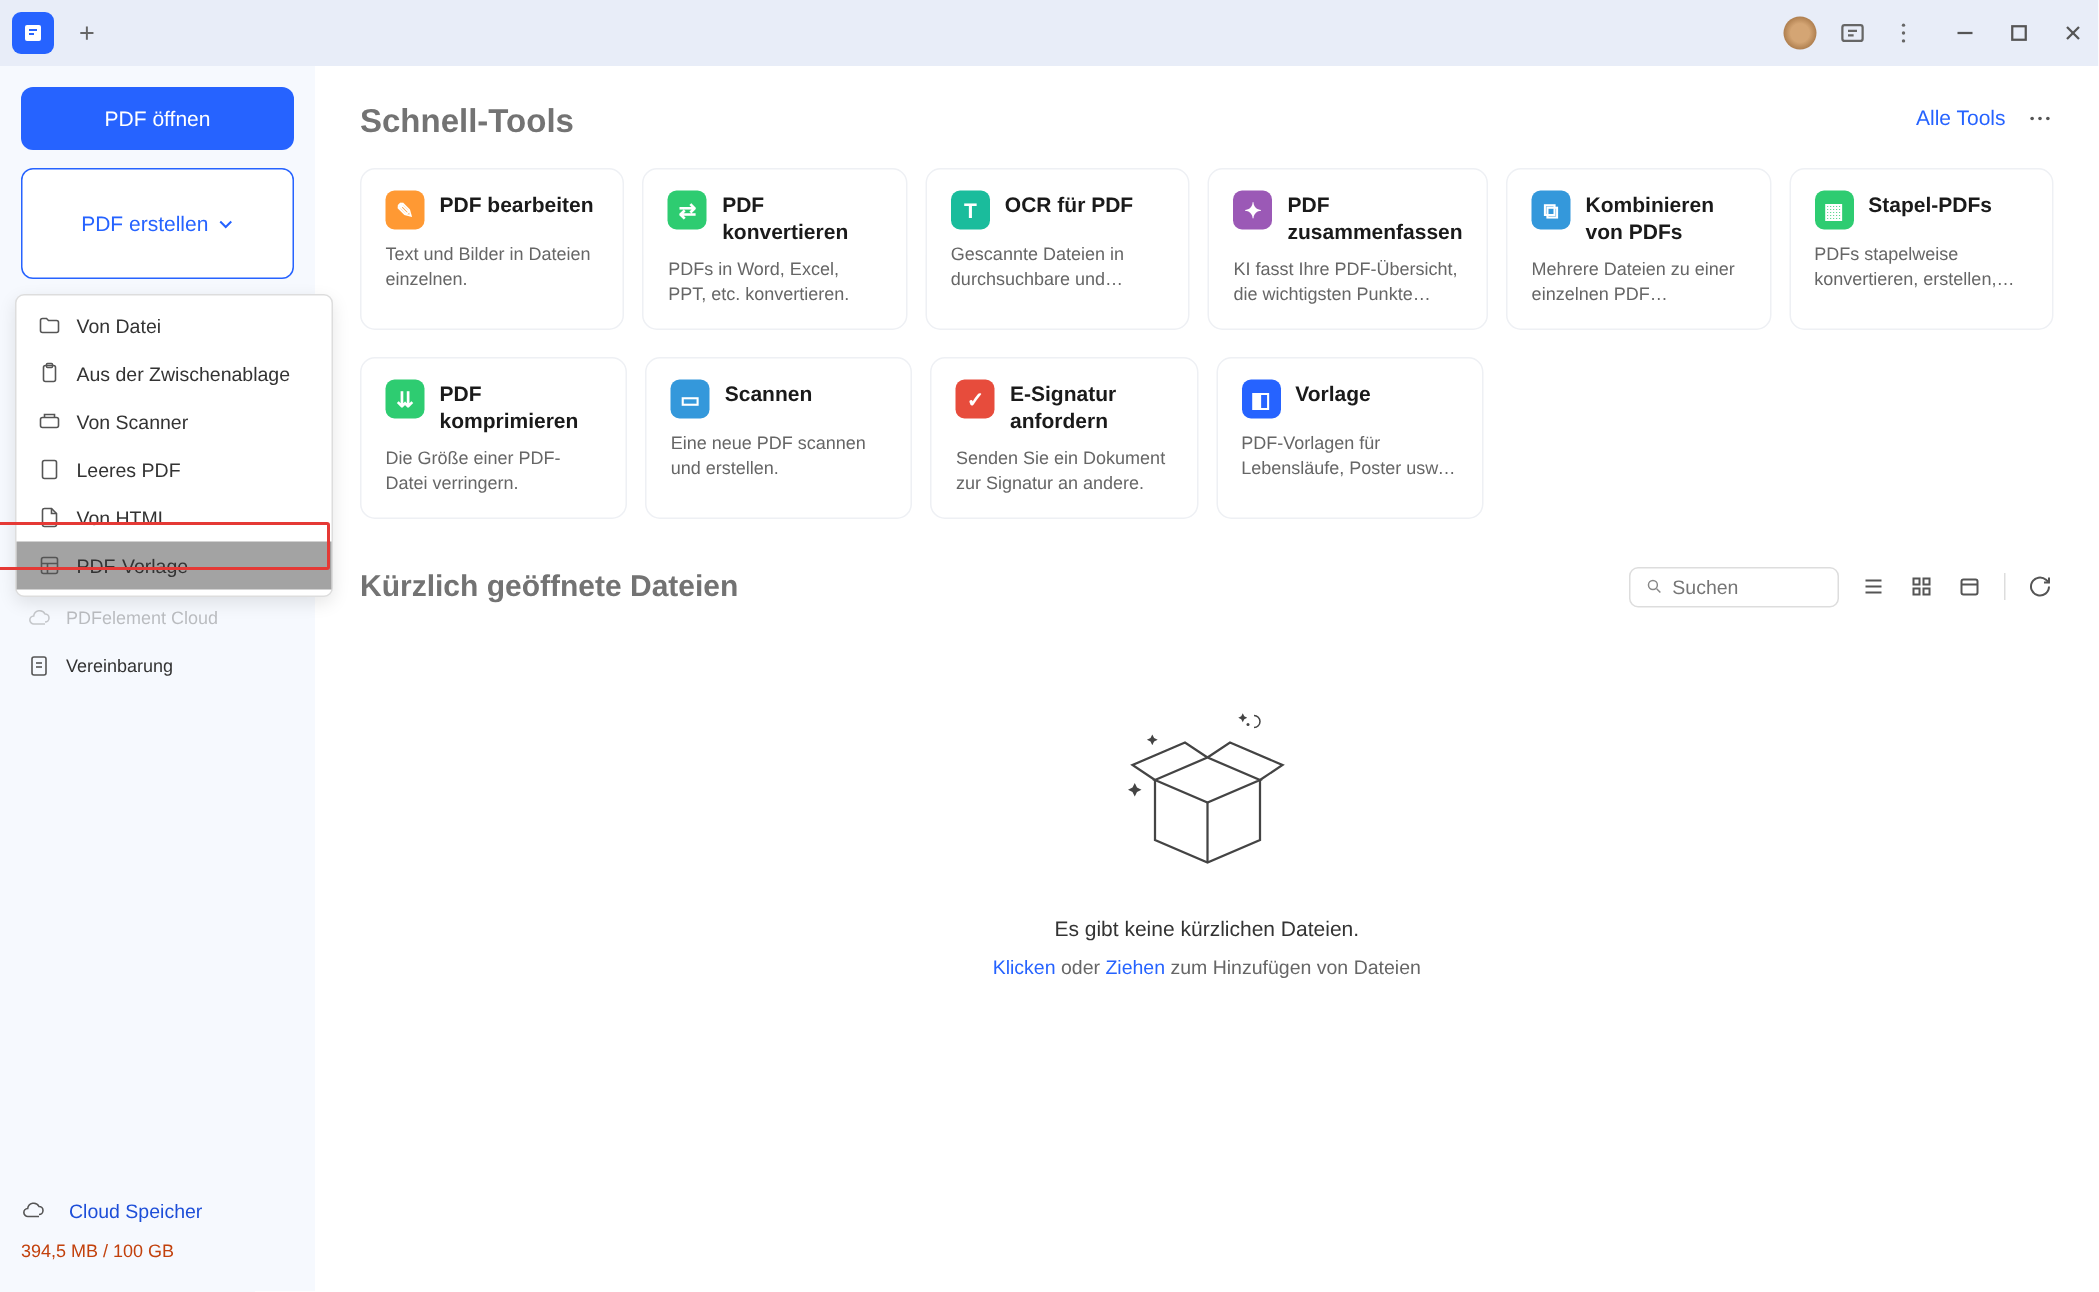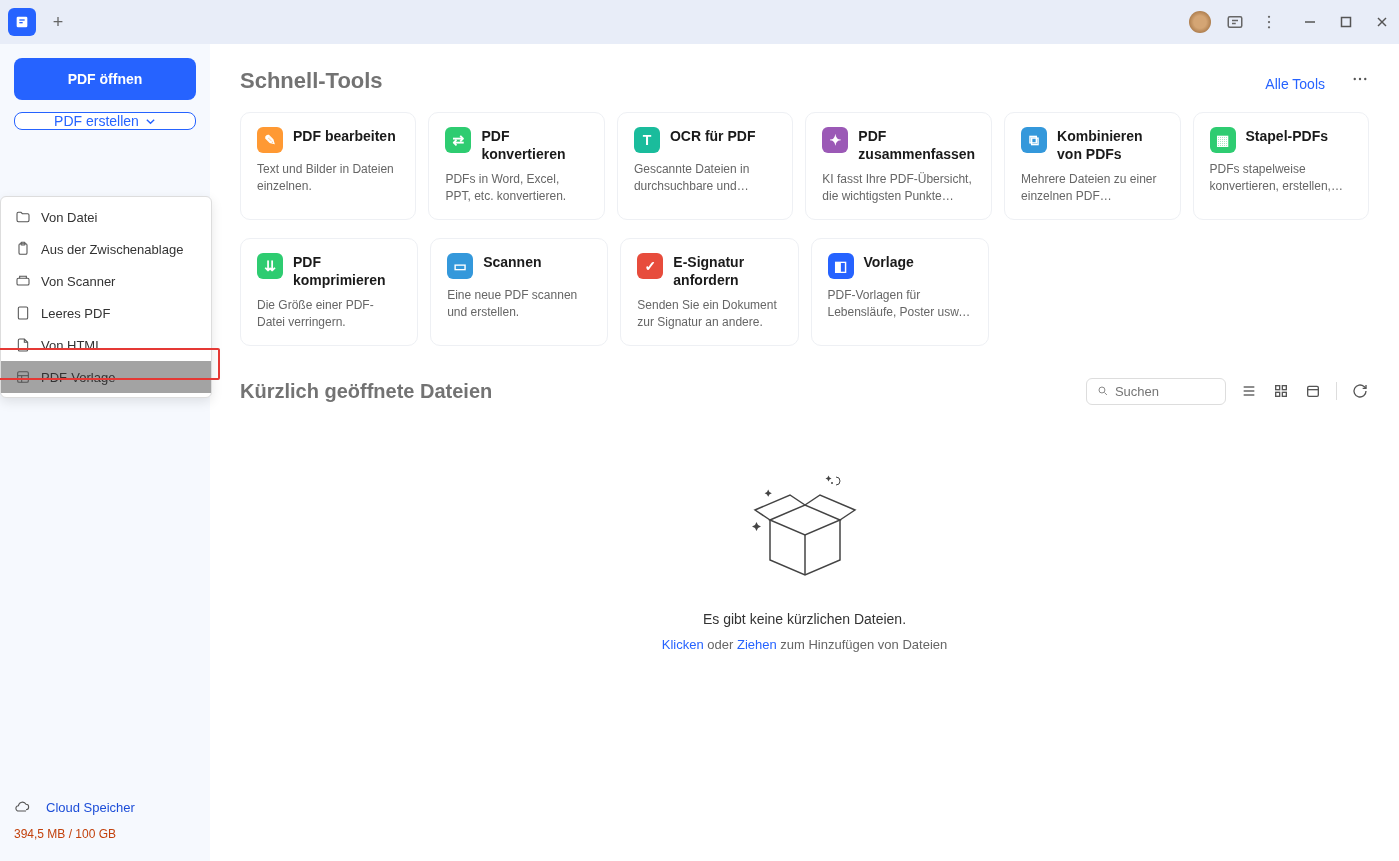--- a/index.html
+++ b/index.html
@@ -11,39 +11,39 @@
 .app-icon svg { width: 16px; height: 16px; }
 .tab-plus { width: 28px; height: 28px; display: flex; align-items: center; justify-content: center; color: #666; cursor: pointer; font-size: 18px; }
 .titlebar-right { display: flex; align-items: center; gap: 14px; }
 .avatar { width: 22px; height: 22px; border-radius: 50%; background: radial-gradient(circle, #d4a574 40%, #8b5a2b 100%); }
 .titlebar-icon { width: 20px; height: 20px; display: flex; align-items: center; justify-content: center; color: #666; cursor: pointer; }
 .win-controls { display: flex; gap: 18px; margin-left: 8px; }
 .win-btn { width: 18px; height: 18px; display: flex; align-items: center; justify-content: center; color: #555; cursor: pointer; }
 
 .main-layout { display: flex; height: calc(100% - 44px); }
 .sidebar { width: 210px; background: #f6f9fe; display: flex; flex-direction: column; padding: 14px; position: relative; }
-.primary-btn { background: #2663ff; color: #fff; border: none; border-radius: 8px; padding: 13px; font-size: 14px; font-weight: 700; cursor: pointer; margin-bottom: 12px; }
-.secondary-btn { background: #fff; color: #2663ff; border: 1px solid #2663ff; border-radius: 8px; padding: 0; font-size: 14px; font-weight: 500; cursor: pointer; display: flex; align-items: center; justify-content: center; gap: 6px; }
-
-.dropdown-menu { position: absolute; top: 152px; left: 0; width: 212px; background: #fff; border: 1px solid #ddd; border-radius: 6px; box-shadow: 0 4px 12px rgba(0,0,0,0.1); z-index: 10; padding: 4px 0; }
+.primary-btn { background: #2663ff; color: #fff; border: none; border-radius: 8px; padding: 13px; font-size: 14px; font-weight: 400; cursor: pointer; margin-bottom: 12px; }
+.secondary-btn { background: #fff; color: #2663ff; border: 1px solid #2663ff; border-radius: 8px; padding: 28px; font-size: 14px; font-weight: 500; cursor: pointer; display: flex; align-items: center; justify-content: center; gap: 6px; }
+
+.dropdown-menu { position: absolute; top: 152px; left: 10px; width: 212px; background: #fff; border: 1px solid #ddd; border-radius: 6px; box-shadow: 0 4px 12px rgba(0,0,0,0.1); z-index: 10; padding: 4px 0; }
 .dropdown-item { display: flex; align-items: center; gap: 10px; padding: 8px 14px; font-size: 13px; color: #333; cursor: pointer; }
 .dropdown-item.highlighted { background: #a3a3a3; }
 .dropdown-icon { width: 16px; height: 16px; display: flex; align-items: center; justify-content: center; color: #555; flex-shrink: 0; }
 .red-highlight { position: absolute; border: 2px solid #e53935; border-radius: 2px; z-index: 11; pointer-events: none; }
 
 .sidebar-links { margin-top: 210px; }
 .sidebar-link { display: flex; align-items: center; gap: 10px; padding: 8px 4px; font-size: 12px; color: #333; cursor: pointer; }
 .sidebar-footer { margin-top: auto; }
 .cloud-row { display: flex; align-items: center; gap: 16px; font-size: 13px; color: #1d4ed8; padding: 6px 0; margin-top: 28px; }
 .storage-text { font-size: 12px; color: #c2410c; padding: 6px 0; }
 
 .content { flex: 1; padding: 24px 30px; overflow: auto; }
 .section-header { display: flex; justify-content: space-between; align-items: center; margin-bottom: 18px; }
 .section-title { font-size: 22px; font-weight: 700; color: #737373; }
-.header-actions { display: flex; align-items: flex-end; gap: 26px; }
+.header-actions { display: flex; align-items: flex-start; gap: 14px; }
 .link-btn { color: #2663ff; font-size: 14px; font-weight: 500; cursor: pointer; }
 .more-icon { color: #555; cursor: pointer; }
 
 .tool-grid { display: grid; grid-template-columns: repeat(6, 1fr); gap: 12px; margin-bottom: 18px; }
 .tool-card { background: #fff; border: 1px solid #eef0f4; border-radius: 10px; padding: 14px 16px; cursor: pointer; min-height: 92px; }
 .tool-header { display: flex; align-items: flex-start; gap: 10px; margin-bottom: 8px; }
 .tool-icon { width: 26px; height: 26px; border-radius: 6px; display: flex; align-items: center; justify-content: center; flex-shrink: 0; font-size: 14px; color: #fff; font-weight: bold; }
 .tool-title { font-size: 14px; font-weight: 700; color: #1a1a1a; line-height: 1.3; }
 .tool-desc { font-size: 12px; color: #666; line-height: 1.4; display: -webkit-box; -webkit-line-clamp: 2; -webkit-box-orient: vertical; overflow: hidden; }
 

